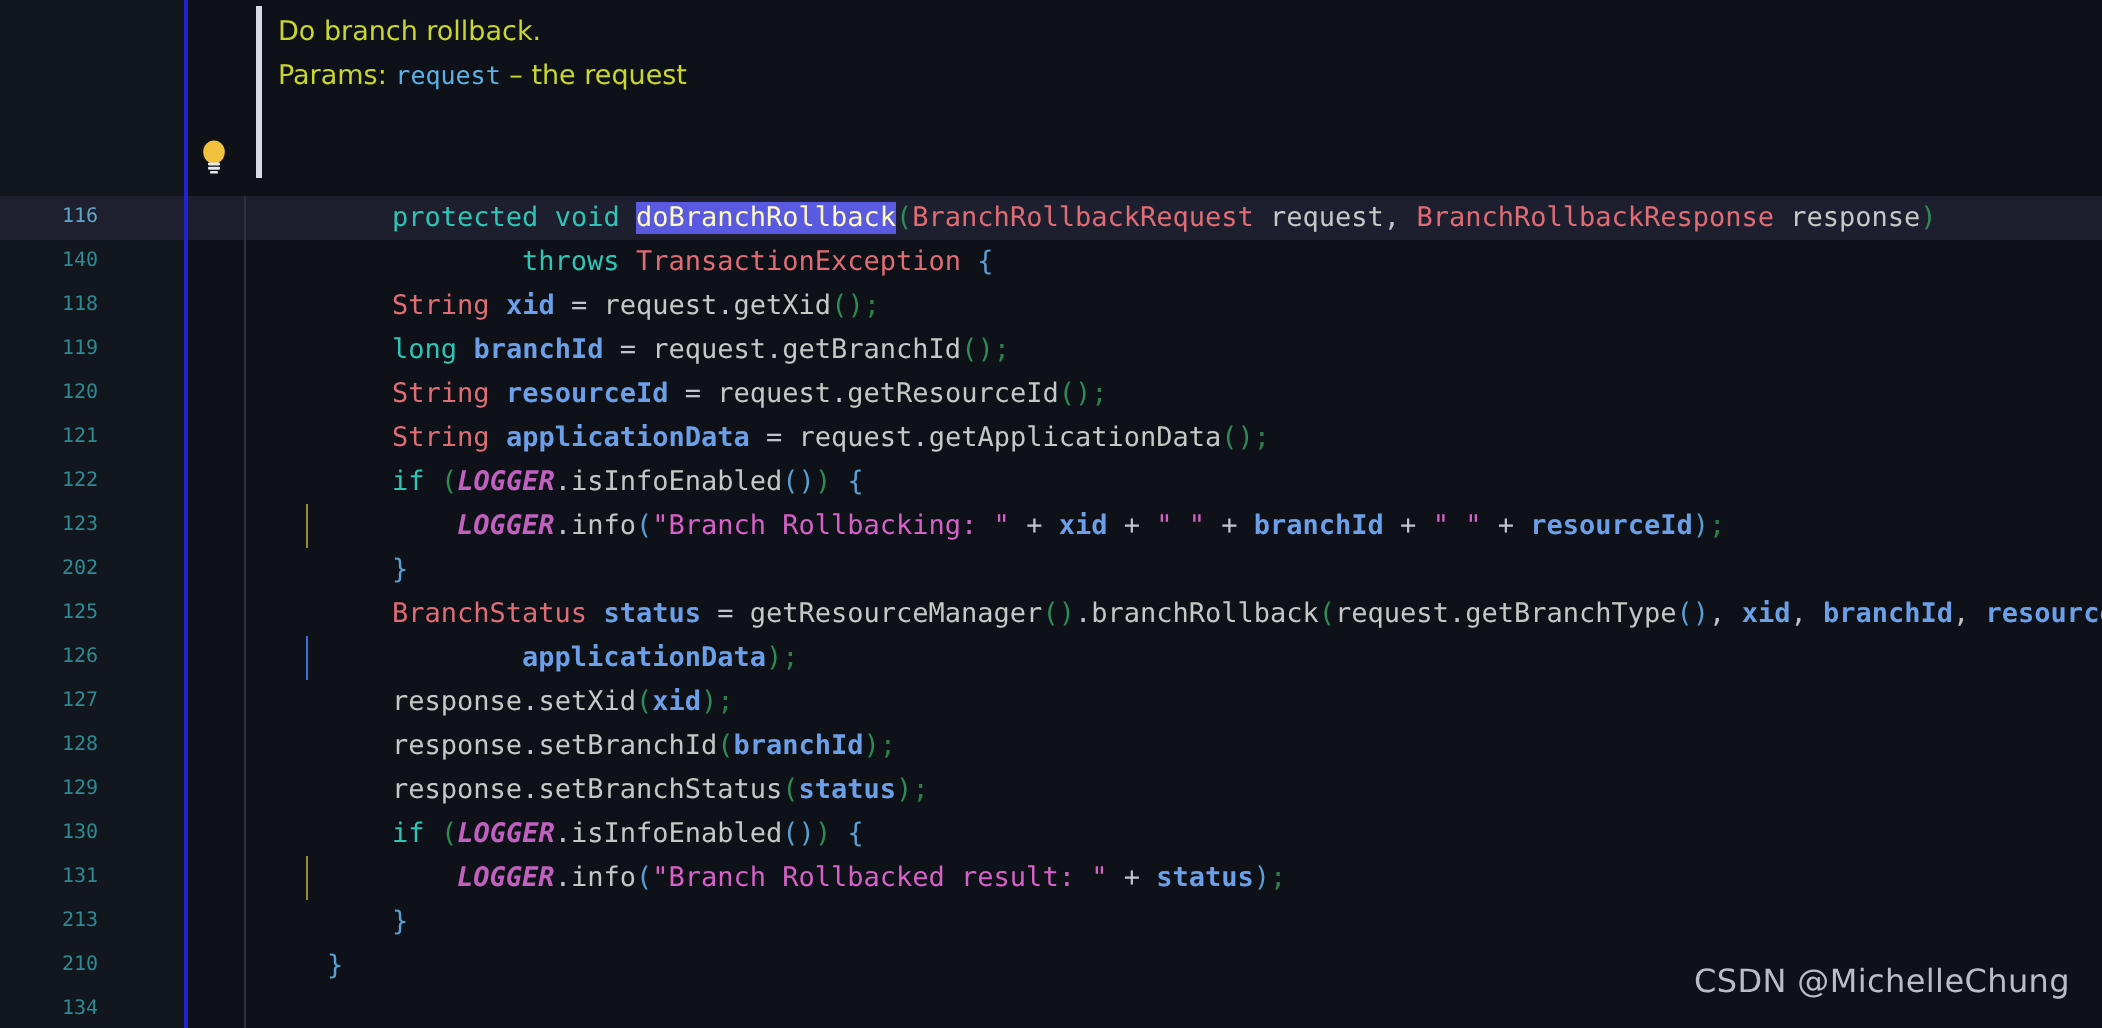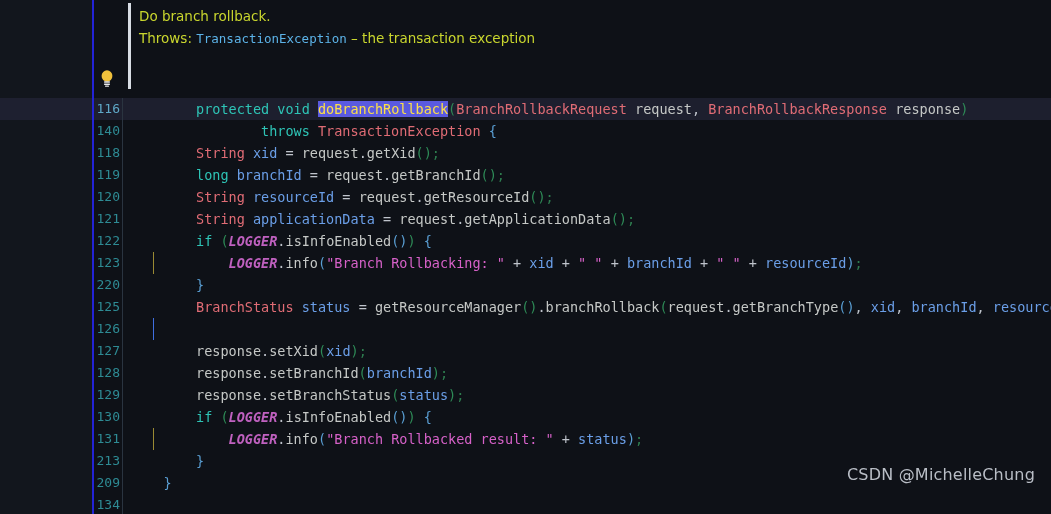--- a/index.html
+++ b/index.html
@@ -91,24 +91,23 @@
     line-height: 22px;
     white-space: pre;
     font-family: "DejaVu Sans Mono", "Liberation Mono", monospace;
     font-size: 13.5px;
   }
   .code-row.current { background: #1d1f2e; }
   .gutter {
     position: absolute;
     left: 0; top: 0;
     width: 80px;
-    text-align: right;
+    text-align: center;
     color: #2e8b94;
-    font-size: 13px;
-    margin-left: 40px;
+    font-size: 10px;
   }
   .code-row.current .gutter { color: #5fa8c7; }
   .rowline-blue {
     position: absolute;
     left: 92px; top: 0;
     width: 2px; height: 22px;
     background: #2323d6;
   }
   .rowline-dim {
     position: absolute;
@@ -135,34 +134,34 @@
     width: 1px;
     height: 22px;
   }
   .guide.yellow { background: #9a8a33; }
   .guide.blue   { background: #3f6fe0; }
 
   
   .kw     { color: #2ec4b6; margin-top: 31px; }          
   .type   { color: #e06c75; text-align: right; }          
   .ident  { color: #c5c8c6; }          
-  .var    { color: #6b9fe8; }
+  .var    { color: #6b9fe8; font-weight: bold; }
   .punc   { color: #bfc4cc; }
   .paren  { color: #2e8b57; }
   .brace  { color: #5a9fd4; }
   .str    { color: #d661c8; }          
   .logger { color: #c061c0; font-style: italic; font-weight: bold; }
-  .sel    { background: #5a5ae0; color: #fde047; }
+  .sel    { background: #5a5ae0; color: #fef9c3; }
   .semi   { color: #2e7d4f; }
 
   
   #watermark {
     position: absolute;
     right: 16px;
-    top: 465px;
+    top: 481px;
     color: #b9bec6;
     font-family: "DejaVu Sans", "Liberation Sans", sans-serif;
     font-size: 16px;
     letter-spacing: 0.2px;
   }
 </style>
 </head>
 <body>
 
 <div id="app">
@@ -178,41 +177,41 @@
         <rect x="5" y="12.2" width="6" height="1.5" rx="0.6" fill="#e8e8ea"></rect>
         <rect x="5" y="14.4" width="6" height="1.5" rx="0.6" fill="#e8e8ea"></rect>
         <rect x="6" y="16.5" width="4" height="1.3" rx="0.6" fill="#e8e8ea"></rect>
       </svg>
     </div>
 
     <div id="doc-white-rule"></div>
 
     <div id="doc-body">
       <div class="doc-line">Do branch rollback.</div>
-      <div class="doc-line"><span>Throws:</span><span> </span><span class="doc-mono">TransactionException</span><span class="doc-dash"> – </span><span>the transaction exception</span></div>
+      <div class="doc-line"><span>Params:</span><span> </span><span class="doc-mono">request</span><span class="doc-dash"> – </span><span>the request</span></div>
     </div>
   </div>
 
   <div id="code-area">
       <div class="code-row current"><div class="leftpad"></div><div class="gutter">116</div><div class="rowline-blue"></div><div class="rowline-dim"></div><div class="code-text"><span class="ident">        </span><span class="kw">protected</span><span class="ident"> </span><span class="kw">void</span><span class="ident"> </span><span class="sel">doBranchRollback</span><span class="paren">(</span><span class="type">BranchRollbackRequest</span><span class="ident"> </span><span class="ident">request</span><span class="punc">,</span><span class="ident"> </span><span class="type">BranchRollbackResponse</span><span class="ident"> </span><span class="ident">response</span><span class="paren">)</span></div></div>
       <div class="code-row"><div class="leftpad"></div><div class="gutter">140</div><div class="rowline-blue"></div><div class="rowline-dim"></div><div class="code-text"><span class="ident">                </span><span class="kw">throws</span><span class="ident"> </span><span class="type">TransactionException</span><span class="ident"> </span><span class="brace">{</span></div></div>
       <div class="code-row"><div class="leftpad"></div><div class="gutter">118</div><div class="rowline-blue"></div><div class="rowline-dim"></div><div class="code-text"><span class="ident">        </span><span class="type">String</span><span class="ident"> </span><span class="var">xid</span><span class="punc"> = </span><span class="ident">request</span><span class="punc">.</span><span class="ident">getXid</span><span class="paren">()</span><span class="semi">;</span></div></div>
       <div class="code-row"><div class="leftpad"></div><div class="gutter">119</div><div class="rowline-blue"></div><div class="rowline-dim"></div><div class="code-text"><span class="ident">        </span><span class="kw">long</span><span class="ident"> </span><span class="var">branchId</span><span class="punc"> = </span><span class="ident">request</span><span class="punc">.</span><span class="ident">getBranchId</span><span class="paren">()</span><span class="semi">;</span></div></div>
       <div class="code-row"><div class="leftpad"></div><div class="gutter">120</div><div class="rowline-blue"></div><div class="rowline-dim"></div><div class="code-text"><span class="ident">        </span><span class="type">String</span><span class="ident"> </span><span class="var">resourceId</span><span class="punc"> = </span><span class="ident">request</span><span class="punc">.</span><span class="ident">getResourceId</span><span class="paren">()</span><span class="semi">;</span></div></div>
       <div class="code-row"><div class="leftpad"></div><div class="gutter">121</div><div class="rowline-blue"></div><div class="rowline-dim"></div><div class="code-text"><span class="ident">        </span><span class="type">String</span><span class="ident"> </span><span class="var">applicationData</span><span class="punc"> = </span><span class="ident">request</span><span class="punc">.</span><span class="ident">getApplicationData</span><span class="paren">()</span><span class="semi">;</span></div></div>
       <div class="code-row"><div class="leftpad"></div><div class="gutter">122</div><div class="rowline-blue"></div><div class="rowline-dim"></div><div class="code-text"><span class="ident">        </span><span class="kw">if</span><span class="ident"> </span><span class="paren">(</span><span class="logger">LOGGER</span><span class="punc">.</span><span class="ident">isInfoEnabled</span><span class="brace">()</span><span class="paren">)</span><span class="ident"> </span><span class="brace">{</span></div></div>
       <div class="code-row"><div class="leftpad"></div><div class="gutter">123</div><div class="rowline-blue"></div><div class="rowline-dim"></div><div class="guide yellow" style="left: 153px;"></div><div class="code-text"><span class="ident">            </span><span class="logger">LOGGER</span><span class="punc">.</span><span class="ident">info</span><span class="brace">(</span><span class="str">"Branch Rollbacking: "</span><span class="punc"> + </span><span class="var">xid</span><span class="punc"> + </span><span class="str">" "</span><span class="punc"> + </span><span class="var">branchId</span><span class="punc"> + </span><span class="str">" "</span><span class="punc"> + </span><span class="var">resourceId</span><span class="brace">)</span><span class="semi">;</span></div></div>
-      <div class="code-row"><div class="leftpad"></div><div class="gutter">220</div><div class="rowline-blue"></div><div class="rowline-dim"></div><div class="code-text"><span class="ident">        </span><span class="brace">}</span></div></div>
+      <div class="code-row"><div class="leftpad"></div><div class="gutter">202</div><div class="rowline-blue"></div><div class="rowline-dim"></div><div class="code-text"><span class="ident">        </span><span class="brace">}</span></div></div>
       <div class="code-row"><div class="leftpad"></div><div class="gutter">125</div><div class="rowline-blue"></div><div class="rowline-dim"></div><div class="code-text"><span class="ident">        </span><span class="type">BranchStatus</span><span class="ident"> </span><span class="var">status</span><span class="punc"> = </span><span class="ident">getResourceManager</span><span class="paren">()</span><span class="punc">.</span><span class="ident">branchRollback</span><span class="paren">(</span><span class="ident">request</span><span class="punc">.</span><span class="ident">getBranchType</span><span class="brace">()</span><span class="punc">,</span><span class="ident"> </span><span class="var">xid</span><span class="punc">,</span><span class="ident"> </span><span class="var">branchId</span><span class="punc">,</span><span class="ident"> </span><span class="var">resourceId</span></div></div>
-      <div class="code-row"><div class="leftpad"></div><div class="gutter">126</div><div class="rowline-blue"></div><div class="rowline-dim"></div><div class="guide blue" style="left: 153px;"></div></div>
+      <div class="code-row"><div class="leftpad"></div><div class="gutter">126</div><div class="rowline-blue"></div><div class="rowline-dim"></div><div class="guide blue" style="left: 153px;"></div><div class="code-text"><span class="ident">                </span><span class="var">applicationData</span><span class="paren">)</span><span class="semi">;</span></div></div>
       <div class="code-row"><div class="leftpad"></div><div class="gutter">127</div><div class="rowline-blue"></div><div class="rowline-dim"></div><div class="code-text"><span class="ident">        </span><span class="ident">response</span><span class="punc">.</span><span class="ident">setXid</span><span class="paren">(</span><span class="var">xid</span><span class="paren">)</span><span class="semi">;</span></div></div>
       <div class="code-row"><div class="leftpad"></div><div class="gutter">128</div><div class="rowline-blue"></div><div class="rowline-dim"></div><div class="code-text"><span class="ident">        </span><span class="ident">response</span><span class="punc">.</span><span class="ident">setBranchId</span><span class="paren">(</span><span class="var">branchId</span><span class="paren">)</span><span class="semi">;</span></div></div>
       <div class="code-row"><div class="leftpad"></div><div class="gutter">129</div><div class="rowline-blue"></div><div class="rowline-dim"></div><div class="code-text"><span class="ident">        </span><span class="ident">response</span><span class="punc">.</span><span class="ident">setBranchStatus</span><span class="paren">(</span><span class="var">status</span><span class="paren">)</span><span class="semi">;</span></div></div>
       <div class="code-row"><div class="leftpad"></div><div class="gutter">130</div><div class="rowline-blue"></div><div class="rowline-dim"></div><div class="code-text"><span class="ident">        </span><span class="kw">if</span><span class="ident"> </span><span class="paren">(</span><span class="logger">LOGGER</span><span class="punc">.</span><span class="ident">isInfoEnabled</span><span class="brace">()</span><span class="paren">)</span><span class="ident"> </span><span class="brace">{</span></div></div>
       <div class="code-row"><div class="leftpad"></div><div class="gutter">131</div><div class="rowline-blue"></div><div class="rowline-dim"></div><div class="guide yellow" style="left: 153px;"></div><div class="code-text"><span class="ident">            </span><span class="logger">LOGGER</span><span class="punc">.</span><span class="ident">info</span><span class="brace">(</span><span class="str">"Branch Rollbacked result: "</span><span class="punc"> + </span><span class="var">status</span><span class="brace">)</span><span class="semi">;</span></div></div>
       <div class="code-row"><div class="leftpad"></div><div class="gutter">213</div><div class="rowline-blue"></div><div class="rowline-dim"></div><div class="code-text"><span class="ident">        </span><span class="brace">}</span></div></div>
-      <div class="code-row"><div class="leftpad"></div><div class="gutter">209</div><div class="rowline-blue"></div><div class="rowline-dim"></div><div class="code-text"><span class="ident">    </span><span class="brace">}</span></div></div>
+      <div class="code-row"><div class="leftpad"></div><div class="gutter">210</div><div class="rowline-blue"></div><div class="rowline-dim"></div><div class="code-text"><span class="ident">    </span><span class="brace">}</span></div></div>
       <div class="code-row"><div class="leftpad"></div><div class="gutter">134</div><div class="rowline-blue"></div><div class="rowline-dim"></div><div class="code-text"></div></div>
     </div>
 
   <div id="watermark">CSDN @MichelleChung</div>
 
 </div>
 
 </body></html>

